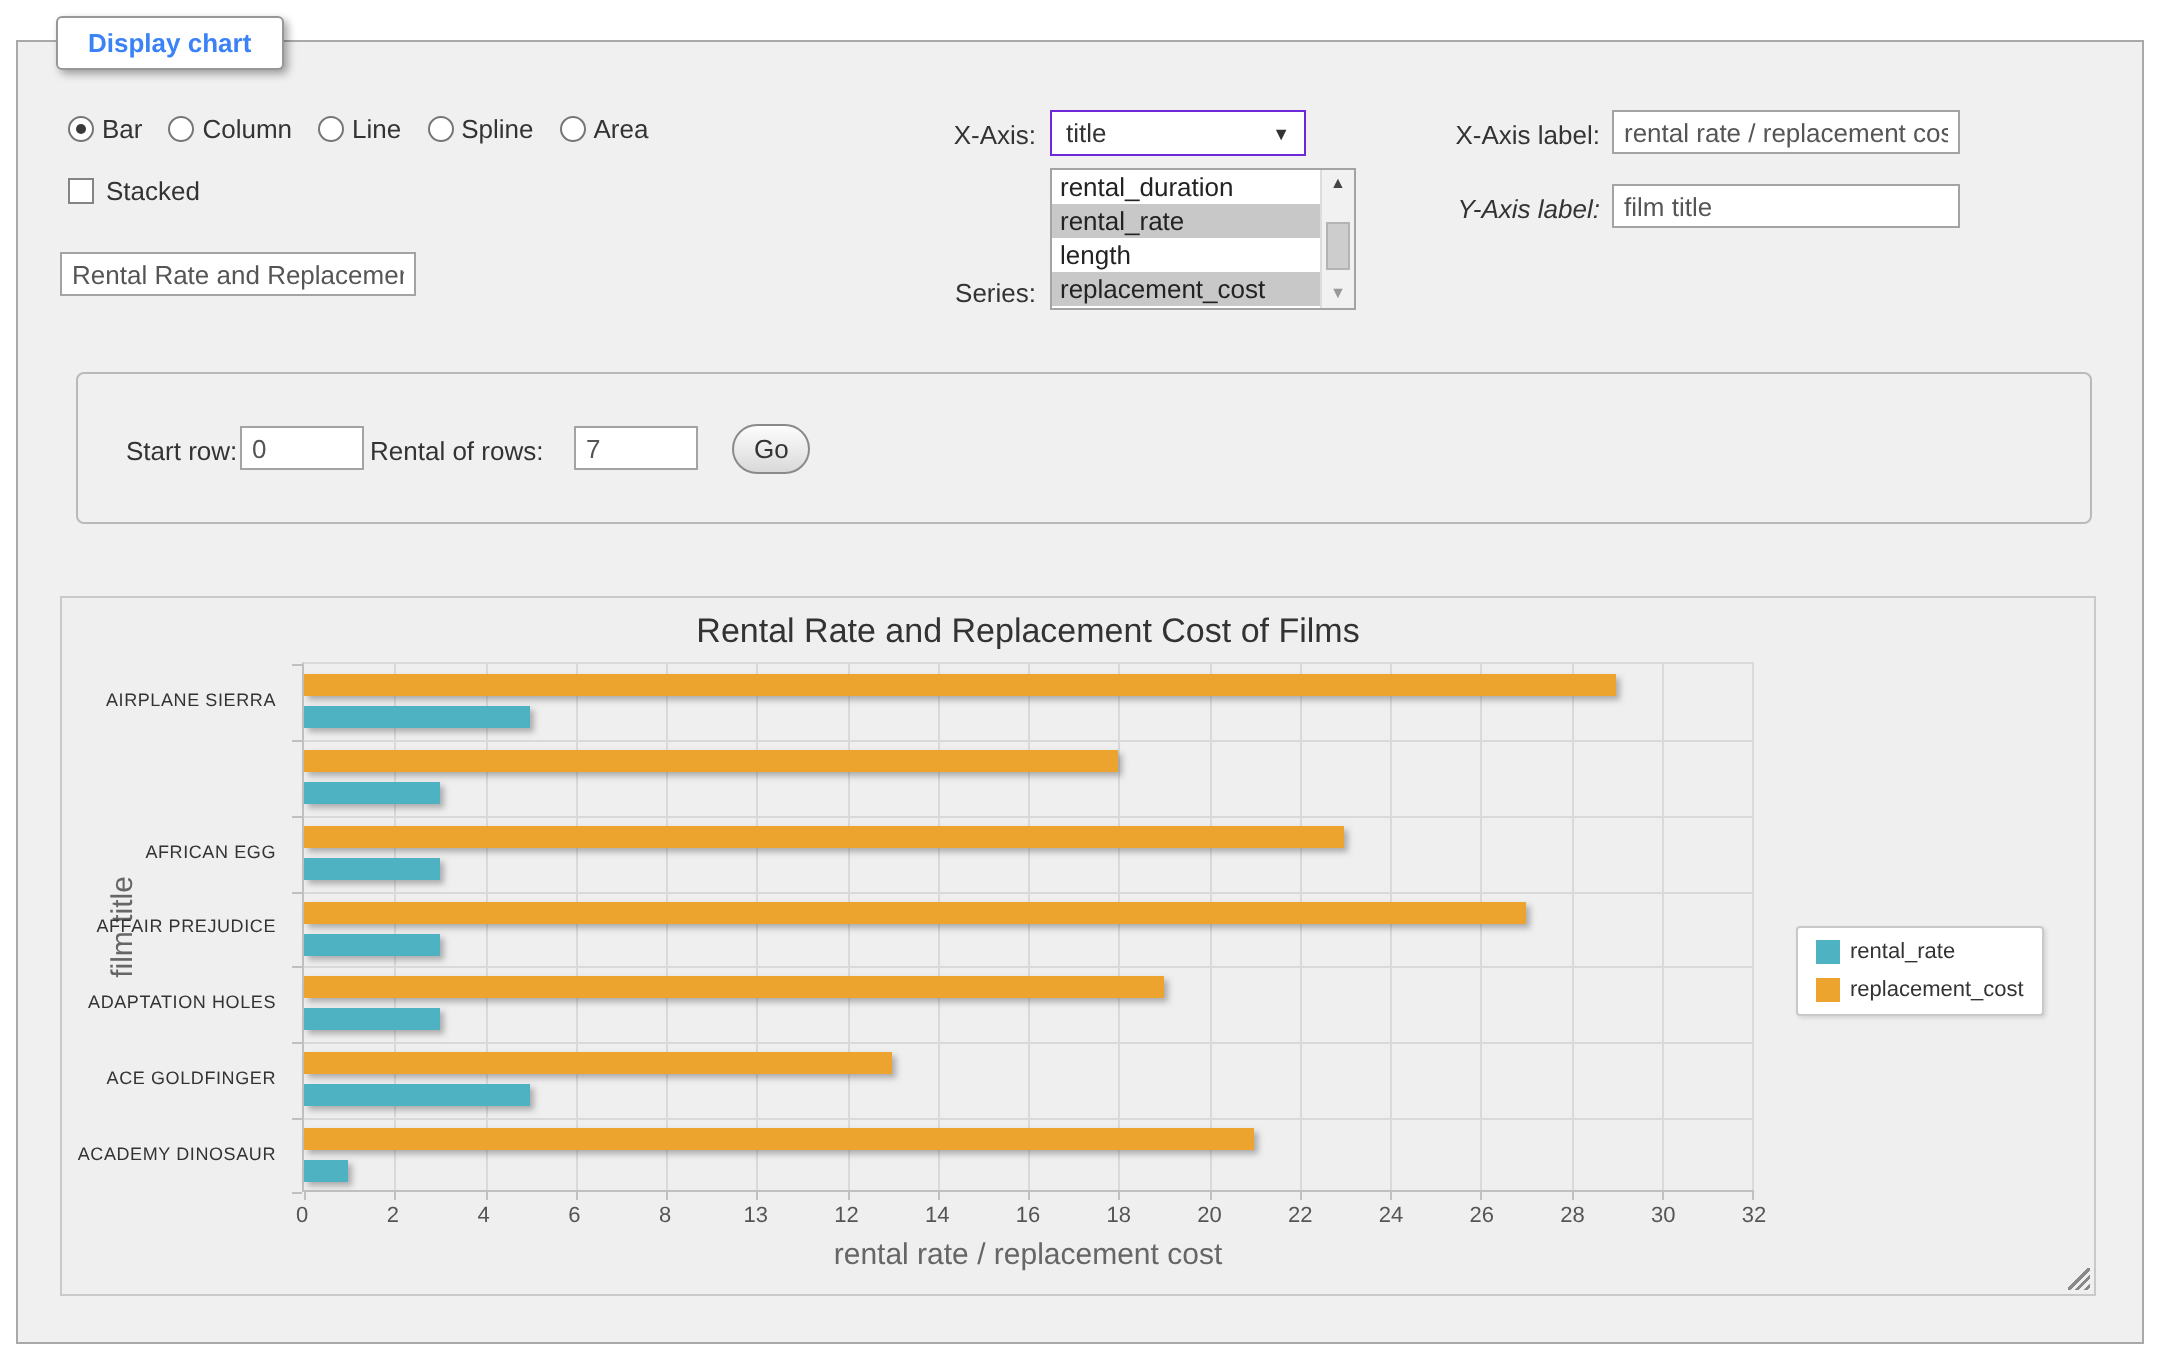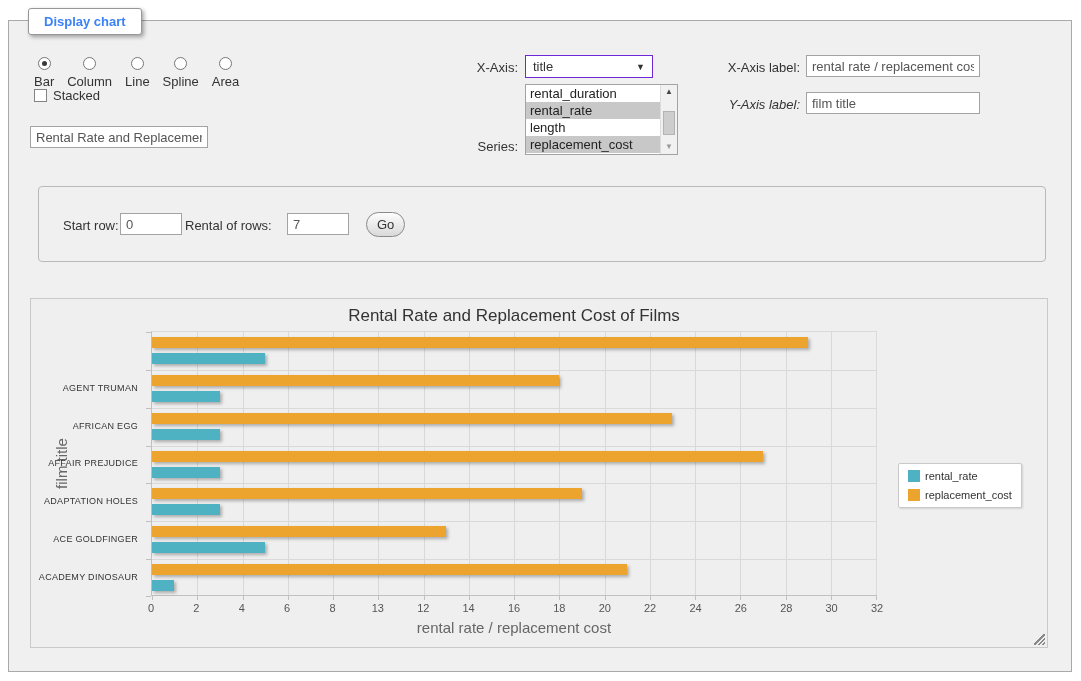--- a/index.html
+++ b/index.html
@@ -8,21 +8,21 @@
           font-family:"Liberation Sans","DejaVu Sans",sans-serif; font-size:13px; color:#333; overflow:hidden; }
 
   .fieldset { position:absolute; left:8px; top:20px; width:1064px; height:652px;
               background:#f0f0f0; border:1px solid #a9a9a9; }
   .legend-tab { position:absolute; left:28px; top:8px; z-index:5; background:#fff;
                 border:1px solid #979797; border-radius:3px; padding:5px 15px;
                 font-weight:bold; font-size:13px; color:#3b82f6;
                 box-shadow:2px 2px 4px rgba(0,0,0,.35); }
 
   .radio-row { position:absolute; left:34px; top:57px; display:flex; gap:13px; align-items:center; }
-  .radio-opt { display:flex; align-items:center; gap:4px;flex-direction:column; }
+  .radio-opt { display:flex; align-items:center; gap:4px; }
   .radio-circle { width:13px; height:13px; border-radius:50%; border:1px solid #767676; background:#fff; position:relative; flex:none; }
   .radio-opt.selected .radio-circle::after { content:""; position:absolute; left:3px; top:3px; width:5px; height:5px; border-radius:50%; background:#3a3a3a; }
 
   .checkbox-row { position:absolute; left:34px; top:88px; display:flex; gap:6px; align-items:center; }
   .checkbox-box { width:13px; height:13px; border:1px solid #848484; background:#fff; flex:none; }
 
   input.txt { border:1px solid #a3a3a3; background:#fff; height:22px; padding:1px 5px;
               font:13px "Liberation Sans","DejaVu Sans",sans-serif; color:#555; width:100%; }
 
   .title-input-wrap   { position:absolute; left:30px;  top:126px; width:178px; }
@@ -172,21 +172,21 @@
     <div class="numrows-input-wrap">
       <input class="txt" type="text" value="7" style="">
     </div>
     <button class="go-btn">Go</button>
   </div>
 
   <div class="chart-panel">
     <div class="chart-title">Rental Rate and Replacement Cost of Films</div>
     <div class="y-axis-title">film title</div>
     <div class="cat-labels">
-        <div class="cat-lbl" style="top: 37.8571px; height: 37.8571px;">AGENT TRUMAN</div>
+        <div class="cat-lbl" style="top: 0px; height: 37.8571px;">AIRPLANE SIERRA</div>
         <div class="cat-lbl" style="top: 75.7143px; height: 37.8571px;">AFRICAN EGG</div>
         <div class="cat-lbl" style="top: 113.571px; height: 37.8571px;">AFFAIR PREJUDICE</div>
         <div class="cat-lbl" style="top: 151.429px; height: 37.8571px;">ADAPTATION HOLES</div>
         <div class="cat-lbl" style="top: 227.143px; height: 37.8571px;">ACADEMY DINOSAUR</div>
         <div class="cat-lbl" style="top: 189.286px; height: 37.8571px;">ACE GOLDFINGER</div>
       </div>
     <div class="plot">
         <div class="xtick" style="left: 0%;"></div>
         <div class="vgrid" style="left: 6.25%;"></div>
         <div class="xtick" style="left: 6.25%;"></div>

